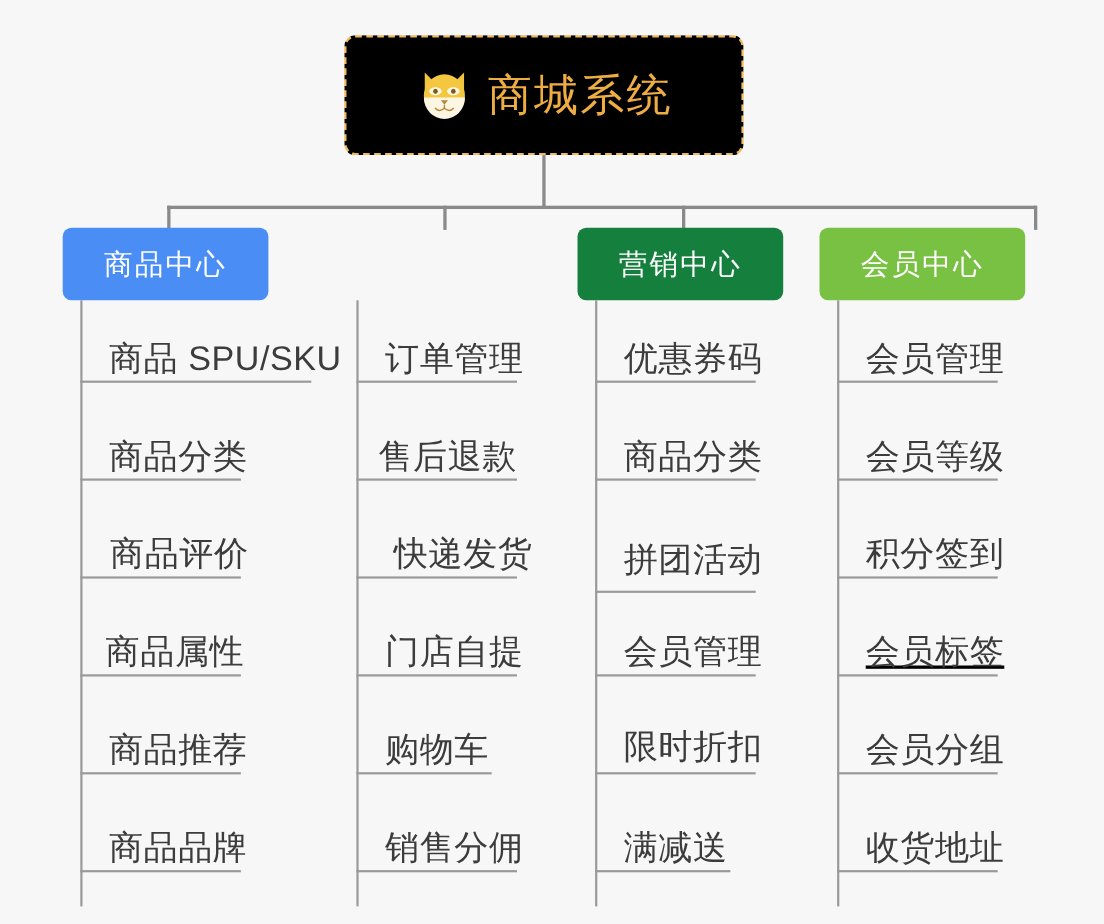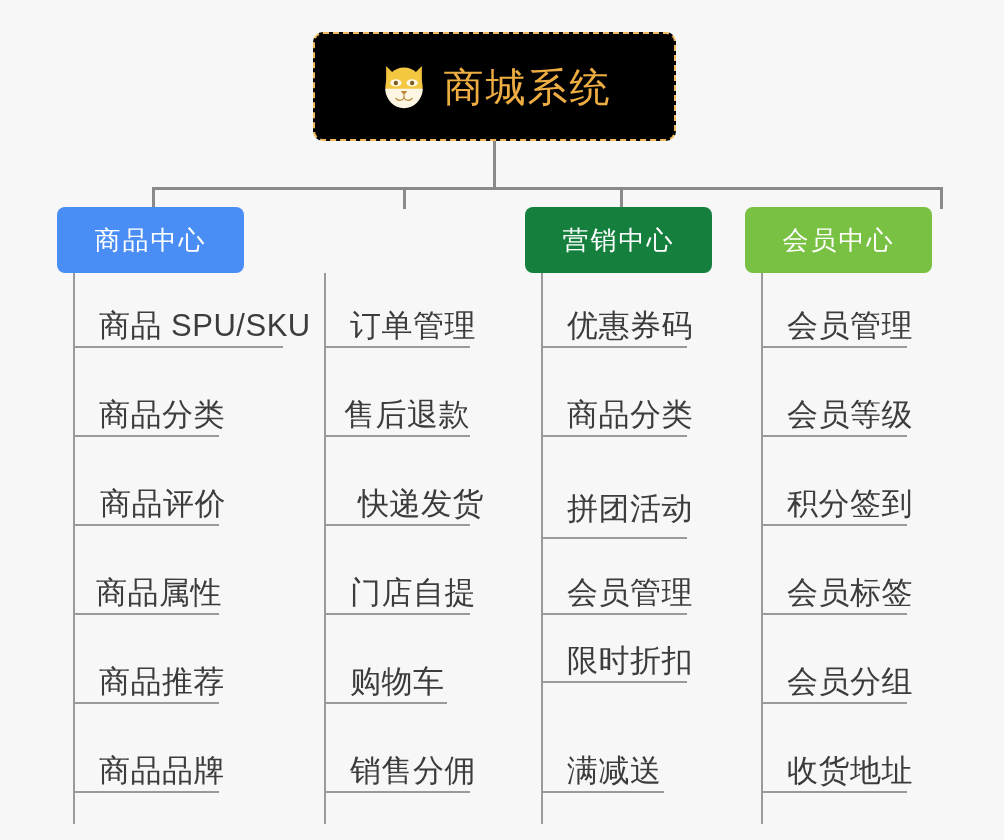--- a/index.html
+++ b/index.html
@@ -197,40 +197,40 @@
     </div>
     <div class="leaf" style="top: 108px; width: 146px;">
       <span class="leaf-label">商品分类</span>
     </div>
     <div class="leaf" style="top: 210px; width: 146px; align-items: center;">
       <span class="leaf-label">拼团活动</span>
     </div>
     <div class="leaf" style="top: 286px; width: 146px;">
       <span class="leaf-label">会员管理</span>
     </div>
-    <div class="leaf" style="top: 354px; width: 146px;">
+    <div class="leaf" style="top: 375px; width: 146px; font-family: Liberation Mono, monospace;">
       <span class="leaf-label">限时折扣</span>
     </div>
     <div class="leaf" style="top: 464px; width: 123px;">
       <span class="leaf-label">满减送</span>
     </div>
   </div>
 
   <div class="branch" style="left:761px;">
     <div class="trunk" style="height:551px;"></div>
     <div class="leaf" style="top: 19px; width: 146px;">
       <span class="leaf-label">会员管理</span>
     </div>
     <div class="leaf" style="top: 108px; width: 146px;">
       <span class="leaf-label">会员等级</span>
     </div>
     <div class="leaf" style="top: 197px; width: 146px;">
       <span class="leaf-label">积分签到</span>
     </div>
-    <div class="leaf" style="top: 286px; width: 146px;">
+    <div class="leaf" style="top: 286px; width: 146px; text-decoration: underline;">
       <span class="leaf-label">会员标签</span>
     </div>
     <div class="leaf" style="top: 375px; width: 146px;">
       <span class="leaf-label">会员分组</span>
     </div>
     <div class="leaf" style="top: 464px; width: 146px;">
       <span class="leaf-label">收货地址</span>
     </div>
   </div>
 

